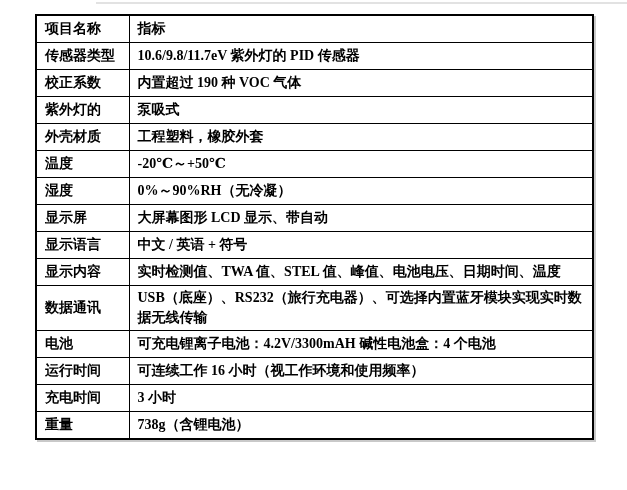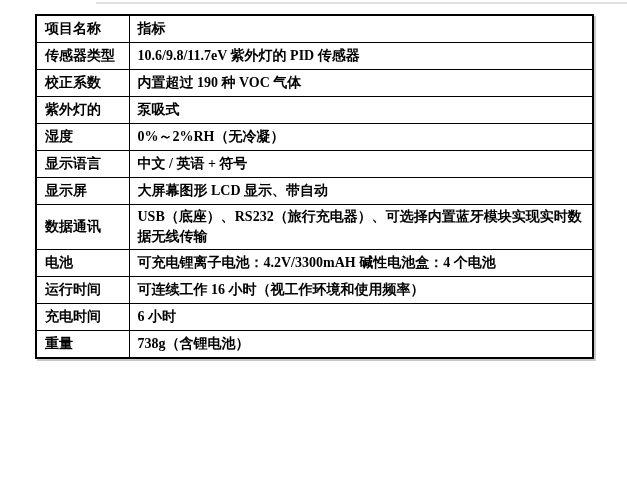--- a/index.html
+++ b/index.html
@@ -72,45 +72,57 @@
     </tr>
     <tr>
       <td>校正系数</td>
       <td>内置超过 190 种 VOC 气体</td>
     </tr>
     <tr>
       <td>紫外灯的</td>
       <td>泵吸式</td>
     </tr>
     <tr>
+      <td>外壳材质</td>
+      <td>工程塑料，橡胶外套</td>
+    </tr>
+    <tr>
+      <td>温度</td>
+      <td>-20℃～+50℃</td>
+    </tr>
+    <tr>
       <td>湿度</td>
-      <td>0%～2%RH（无冷凝）</td>
+      <td>0%～90%RH（无冷凝）</td>
+    </tr>
+    <tr>
+      <td>显示屏</td>
+      <td>大屏幕图形 LCD 显示、带自动</td>
     </tr>
     <tr>
       <td>显示语言</td>
       <td>中文 / 英语 + 符号</td>
     </tr>
     <tr>
-      <td>显示屏</td>
-      <td>大屏幕图形 LCD 显示、带自动</td>
+      <td>显示内容</td>
+      <td>实时检测值、TWA 值、STEL 值、峰值、电池电压、日期时间、温度</td>
     </tr>
     <tr>
       <td>数据通讯</td>
       <td>USB（底座）、RS232（旅行充电器）、可选择内置蓝牙模块实现实时数据无线传输</td>
     </tr>
     <tr>
       <td>电池</td>
       <td>可充电锂离子电池：4.2V/3300mAH 碱性电池盒：4 个电池</td>
     </tr>
     <tr>
       <td>运行时间</td>
       <td>可连续工作 16 小时（视工作环境和使用频率）</td>
     </tr>
     <tr>
       <td>充电时间</td>
-      <td>6 小时</td>
+      <td>3 小时</td>
     </tr>
     <tr>
       <td>重量</td>
       <td>738g（含锂电池）</td>
     </tr>
   </tbody>
 </table>
 
 </body></html>

